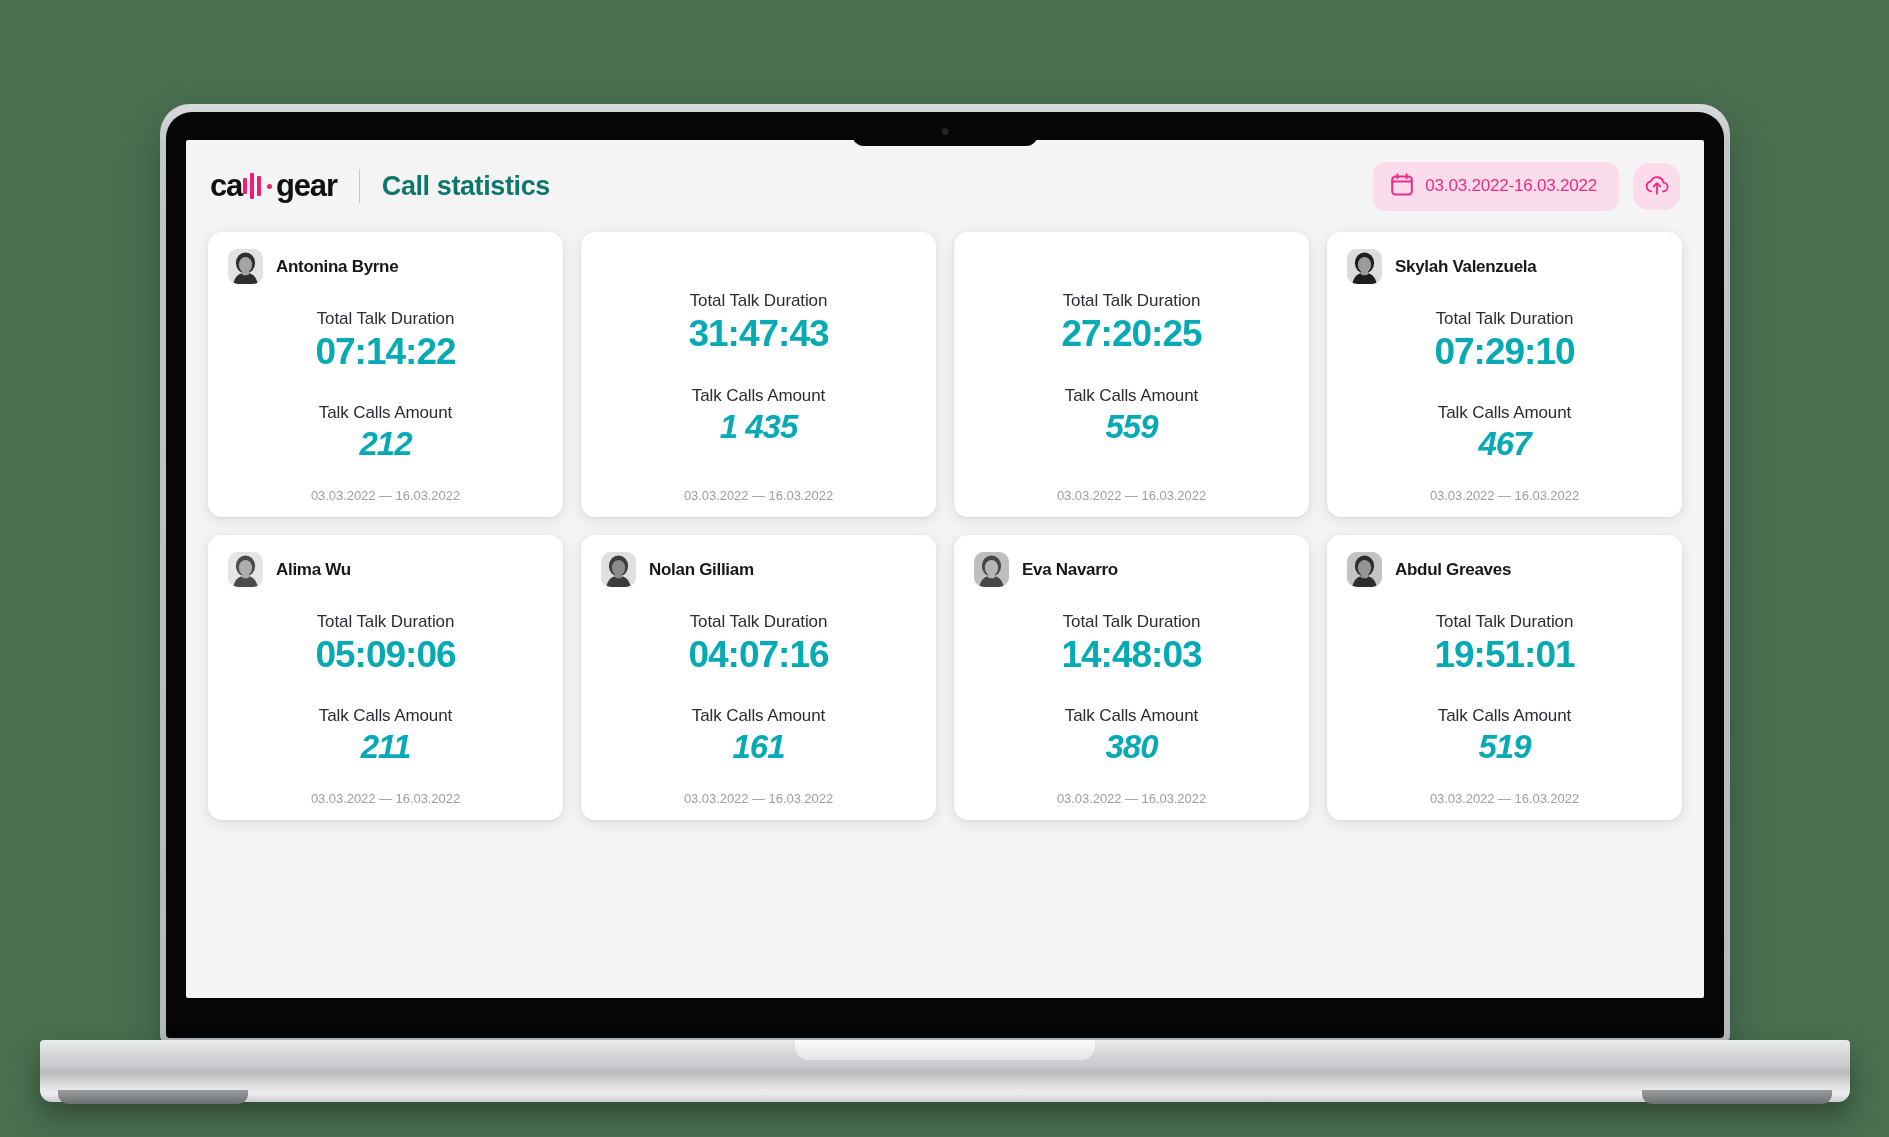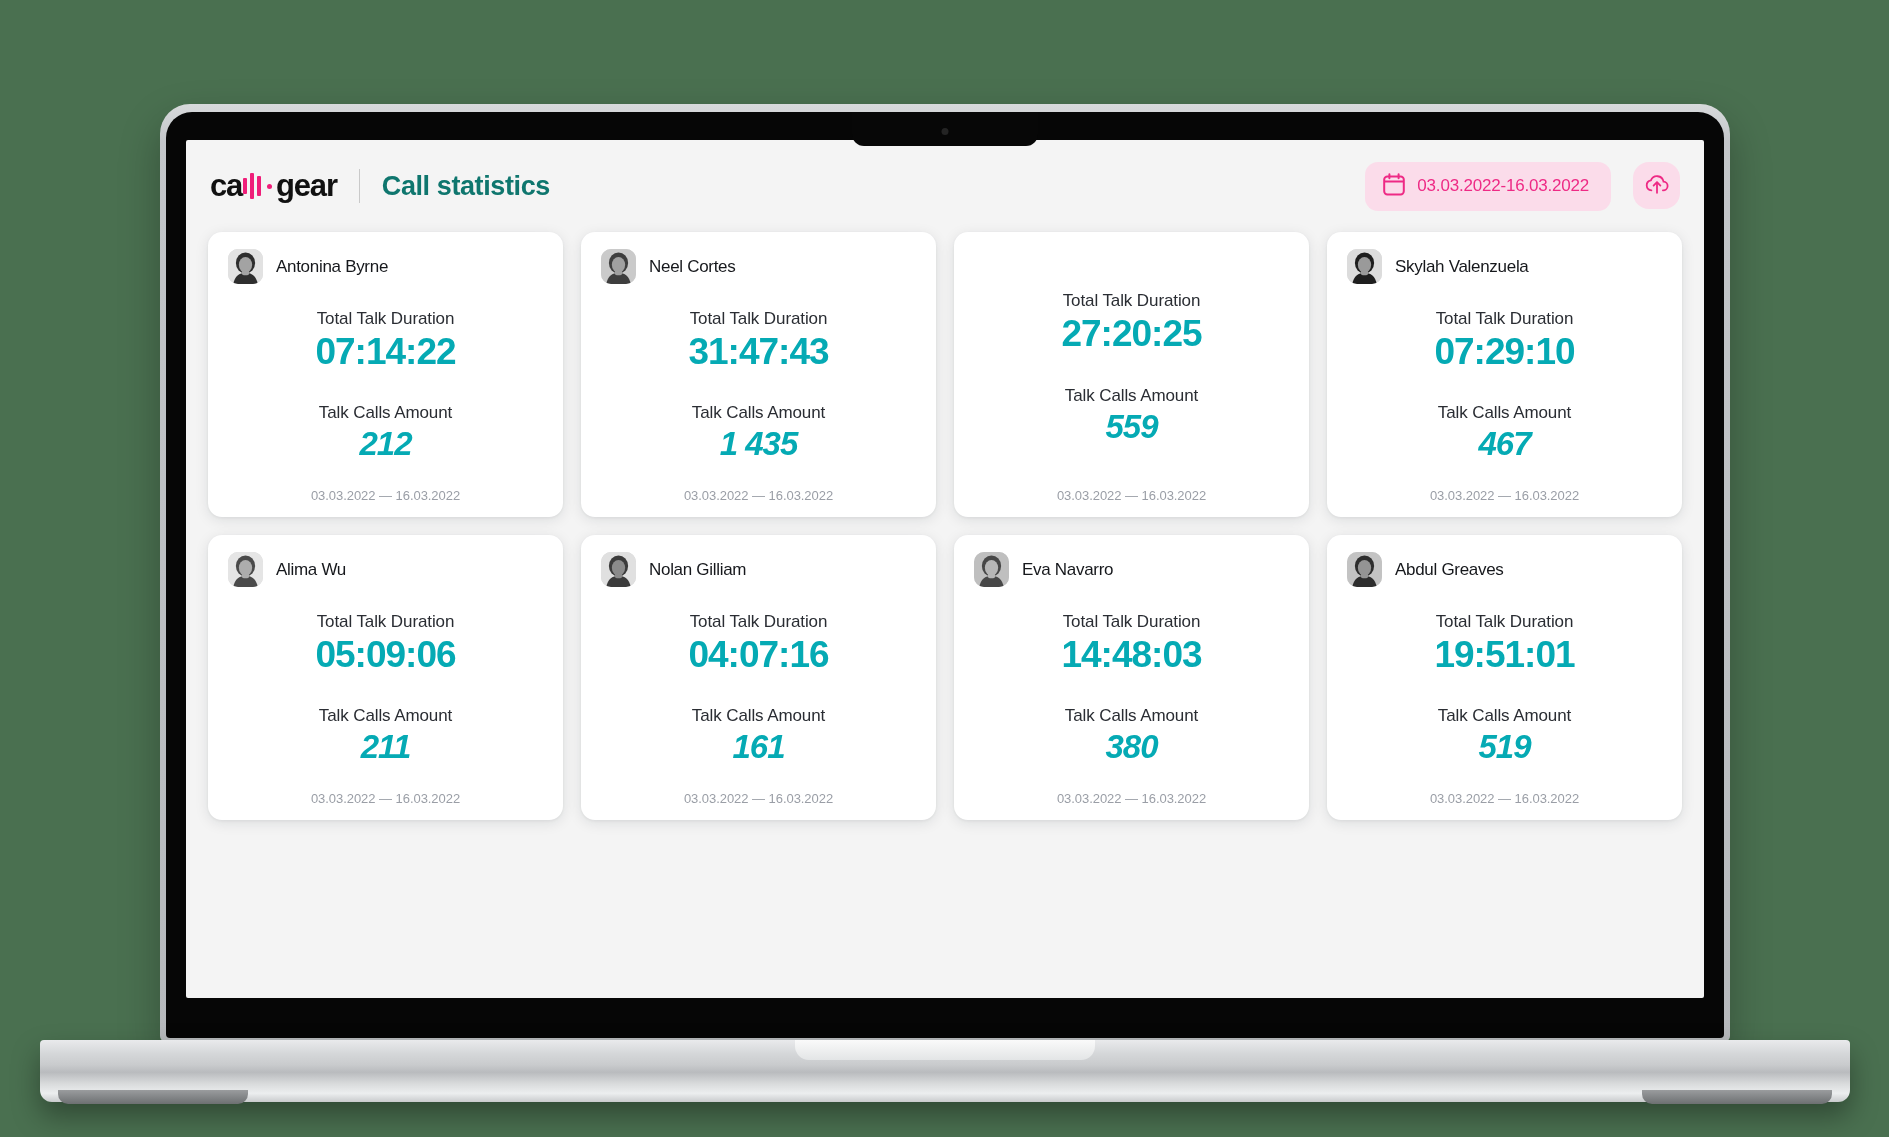--- a/index.html
+++ b/index.html
@@ -176,21 +176,22 @@
   .page-title {
     font-size: 27px;
     font-weight: 700;
     color: #0f766e;
     letter-spacing: -.4px;
   }
 
   .topbar-right {
     margin-left: auto;
     display: flex;
-    gap: 22px;
+    align-items: center;
+    gap: 14px;
     padding-left: 32px;
   }
 
   .daterange {
     display: flex;
     align-items: center;
     gap: 12px;
     background: #fbdcea;
     border-radius: 13px;
     padding: 11px 22px 11px 18px;
@@ -245,21 +246,21 @@
     border-radius: 10px;
     overflow: hidden;
     flex: none;
     filter: grayscale(1);
     background: #d9d9d9;
   }
   .avatar svg { display: block; width: 100%; height: 100%; }
 
   .card-name {
     font-size: 17px;
-    font-weight: 400;
+    font-weight: 700;
     color: #16181c;
     letter-spacing: -.3px;
     white-space: nowrap;
   }
 
   .metrics {
     flex: 1;
     display: flex;
     flex-direction: column;
     justify-content: center;
@@ -366,32 +367,20 @@
                     <div class="metric-value">07:14:22</div>
                   </div>
                   <div class="metric">
                     <div class="metric-label">Talk Calls Amount</div>
                     <div class="metric-value small">212</div>
                   </div>
                 </div>
                 <div class="card-foot">03.03.2022 — 16.03.2022</div>
               </div>
               <div class="card">
-                <div class="card-head">
-                  <div class="avatar">
-                    <svg viewBox="0 0 40 40" preserveAspectRatio="xMidYMid slice">
-                      <rect width="40" height="40" fill="rgb(202,202,202)"></rect>
-                      <ellipse cx="20" cy="16" rx="11" ry="12" fill="rgb(62,62,62)"></ellipse>
-                      <ellipse cx="20" cy="18" rx="7.6" ry="9" fill="rgb(160,160,160)"></ellipse>
-                      <path d="M6 40c1.5-9 7-13 14-13s12.5 4 14 13z" fill="rgb(62,62,62)"></path>
-                      <ellipse cx="20" cy="27" rx="4.5" ry="3" fill="rgb(160,160,160)"></ellipse>
-                    </svg>
-                  </div>
-                  <div class="card-name">Neel Cortes</div>
-                </div>
                 <div class="metrics">
                   <div class="metric">
                     <div class="metric-label">Total Talk Duration</div>
                     <div class="metric-value">31:47:43</div>
                   </div>
                   <div class="metric">
                     <div class="metric-label">Talk Calls Amount</div>
                     <div class="metric-value small">1 435</div>
                   </div>
                 </div>

